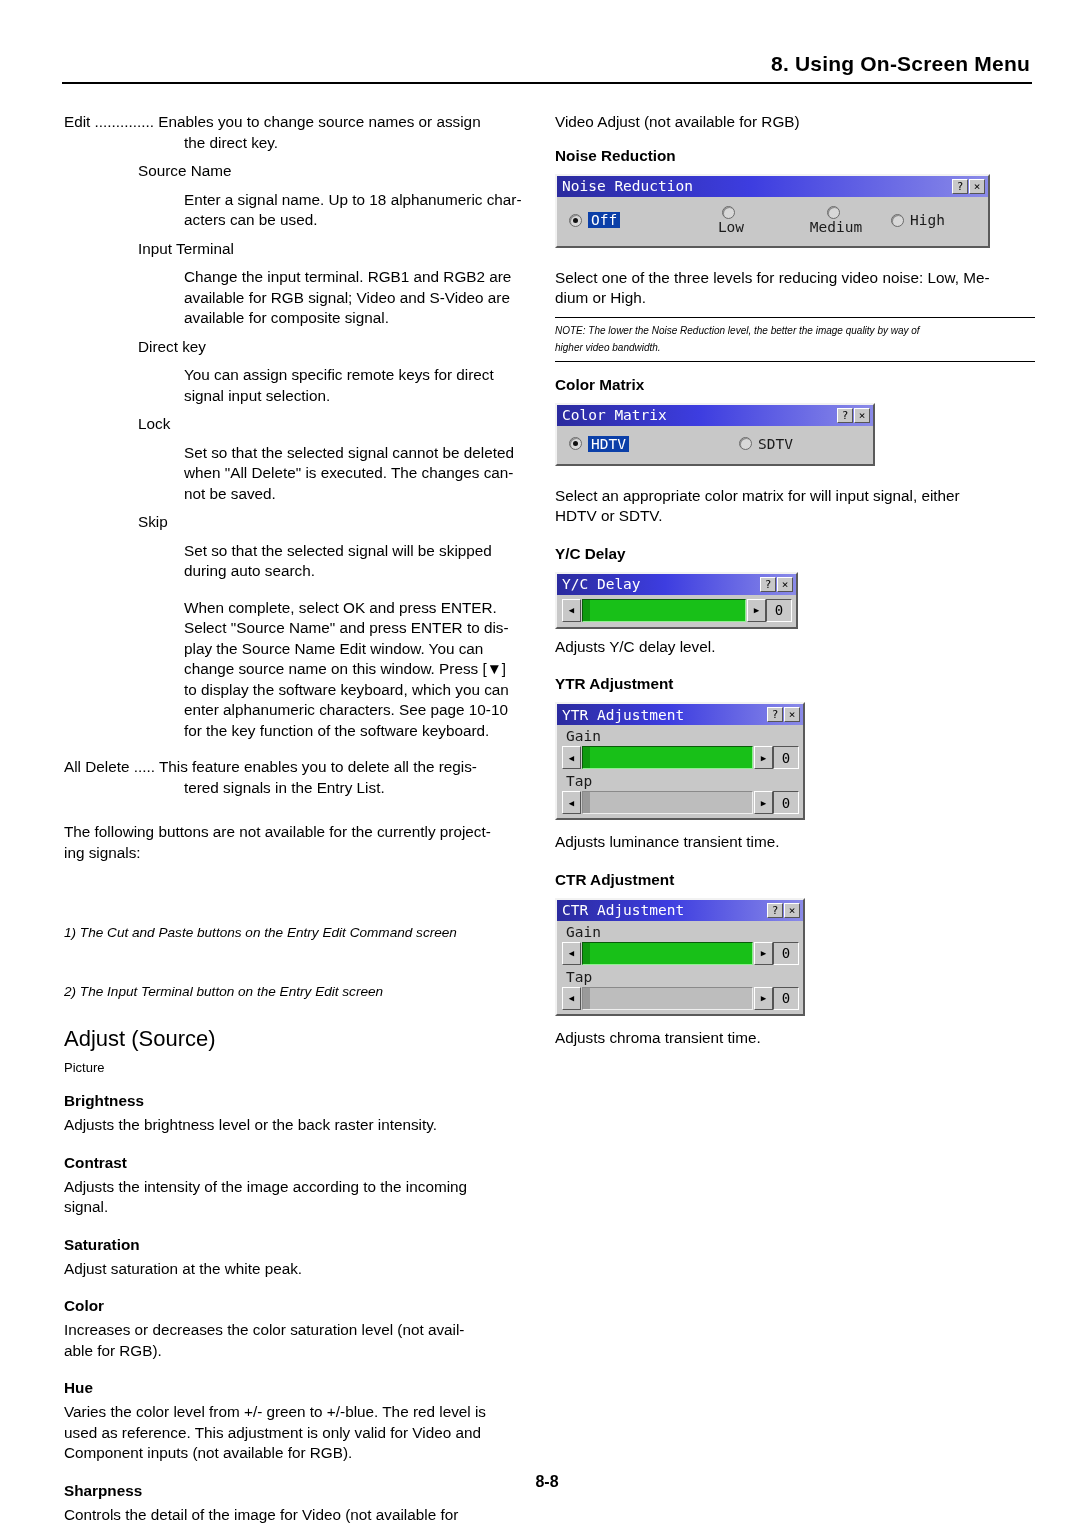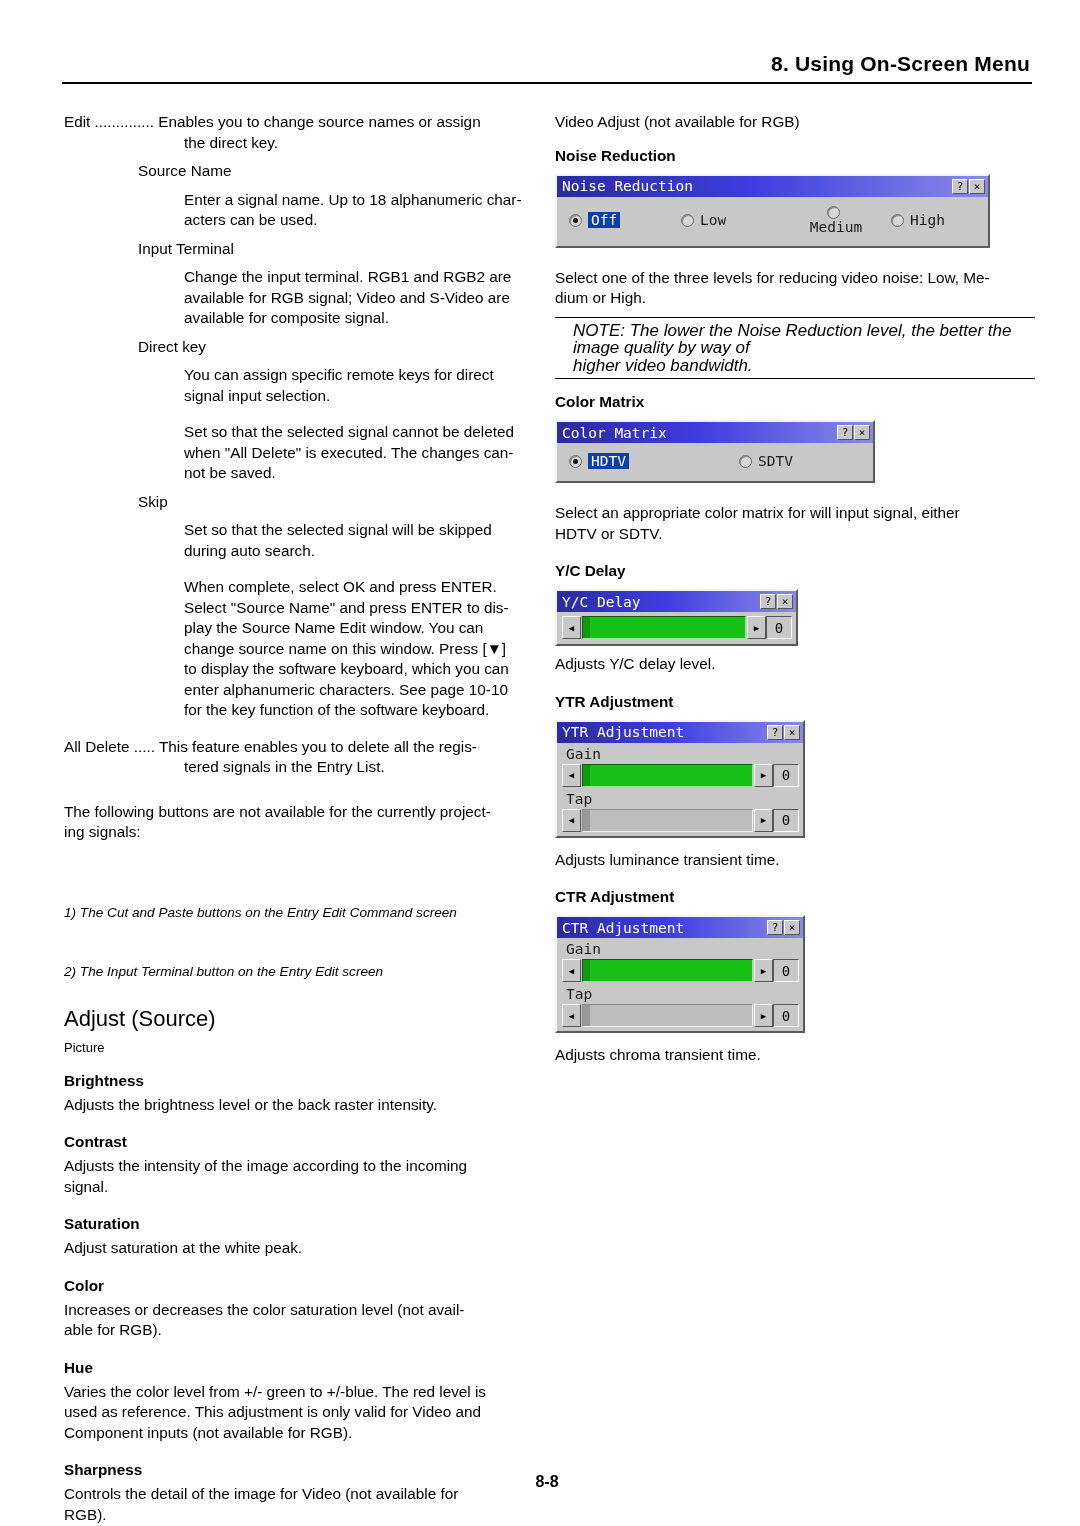--- a/index.html
+++ b/index.html
@@ -74,23 +74,22 @@
   .gap24 { height: 24px; }
 
   .italic-note {
     font-style: italic;
     font-size: 13.6px;
     line-height: 18px;
     margin-top: 41px;
   }
   .note-small {
     font-style: italic;
-    font-size: 17px;
+    font-size: 10px;
     line-height: 17.5px;
-    margin-left: 18px;
   }
 
   h2.section {
     font-size: 22px;
     font-weight: normal;
     margin: 0;
     line-height: 28px;
   }
   .subhead {
     font-size: 15.3px;
@@ -295,20 +294,21 @@
     <div class="body-txt nojust indent2">available for RGB signal; Video and S-Video are</div>
     <div class="body-txt nojust indent2">available for composite signal.</div>
 
     <div class="gap8"></div>
     <div class="body-txt nojust indent1">Direct key</div>
     <div class="gap8"></div>
     <div class="body-txt indent2">You can assign specific remote keys for direct</div>
     <div class="body-txt nojust indent2">signal input selection.</div>
 
     <div class="gap8"></div>
+    <div class="body-txt nojust indent1">Lock</div>
     <div class="gap8"></div>
     <div class="body-txt nojust indent2">Set so that the selected signal cannot be deleted</div>
     <div class="body-txt nojust indent2">when "All Delete" is executed. The changes can-</div>
     <div class="body-txt nojust indent2">not be saved.</div>
 
     <div class="gap8"></div>
     <div class="body-txt nojust indent1">Skip</div>
     <div class="gap8"></div>
     <div class="body-txt nojust indent2">Set so that the selected signal will be skipped</div>
     <div class="body-txt nojust indent2">during auto search.</div>
@@ -391,21 +391,21 @@
           <div class="dlg-btn">?</div>
           <div class="dlg-btn">×</div>
         </div>
       </div>
       <div class="dlg-body" style="padding:9px 6px 11px 12px;">
         <div class="radio-row">
           <span style="display:flex;align-items:center;width:112px;">
             <span class="radio sel"></span>
             <span class="rlabel hl">Off</span>
           </span>
-          <span style="display:flex;align-items:center;width:100px;">
+          <span style="display:flex;align-items:center;width:100px;flex-direction:column;">
             <span class="radio"></span>
             <span class="rlabel">Low</span>
           </span>
           <span style="display:flex;align-items:center;width:110px;flex-direction:column;">
             <span class="radio"></span>
             <span class="rlabel">Medium</span>
           </span>
           <span style="display:flex;align-items:center;">
             <span class="radio"></span>
             <span class="rlabel">High</span>

